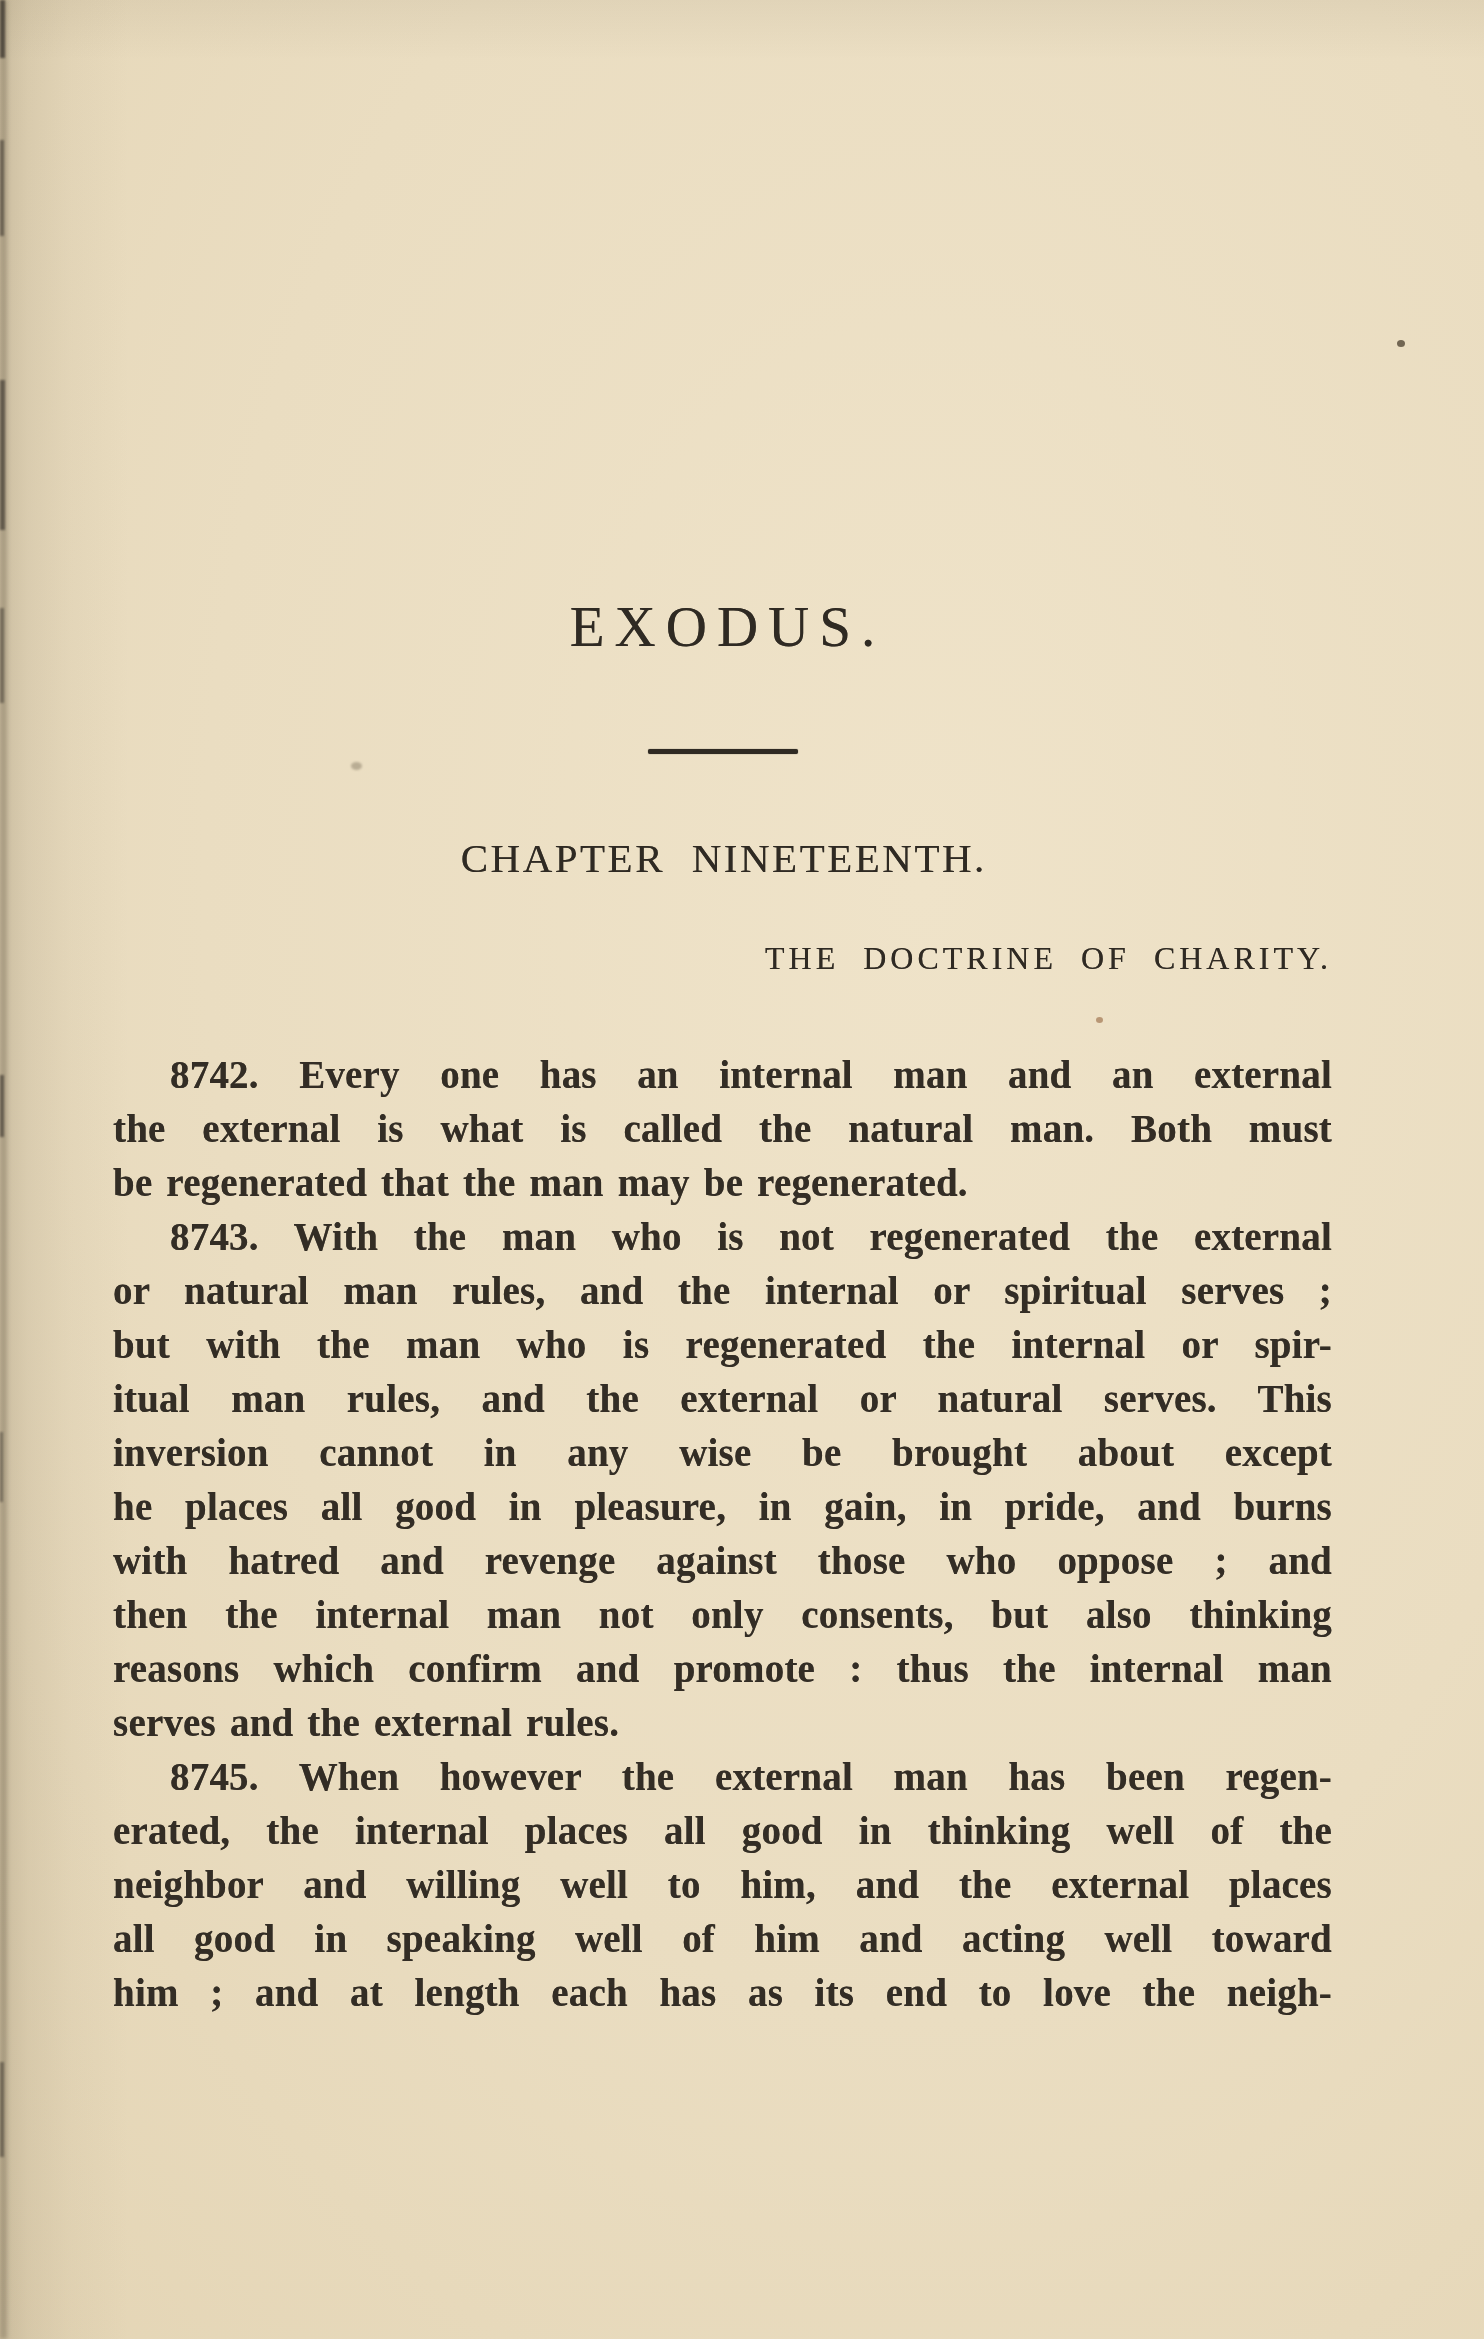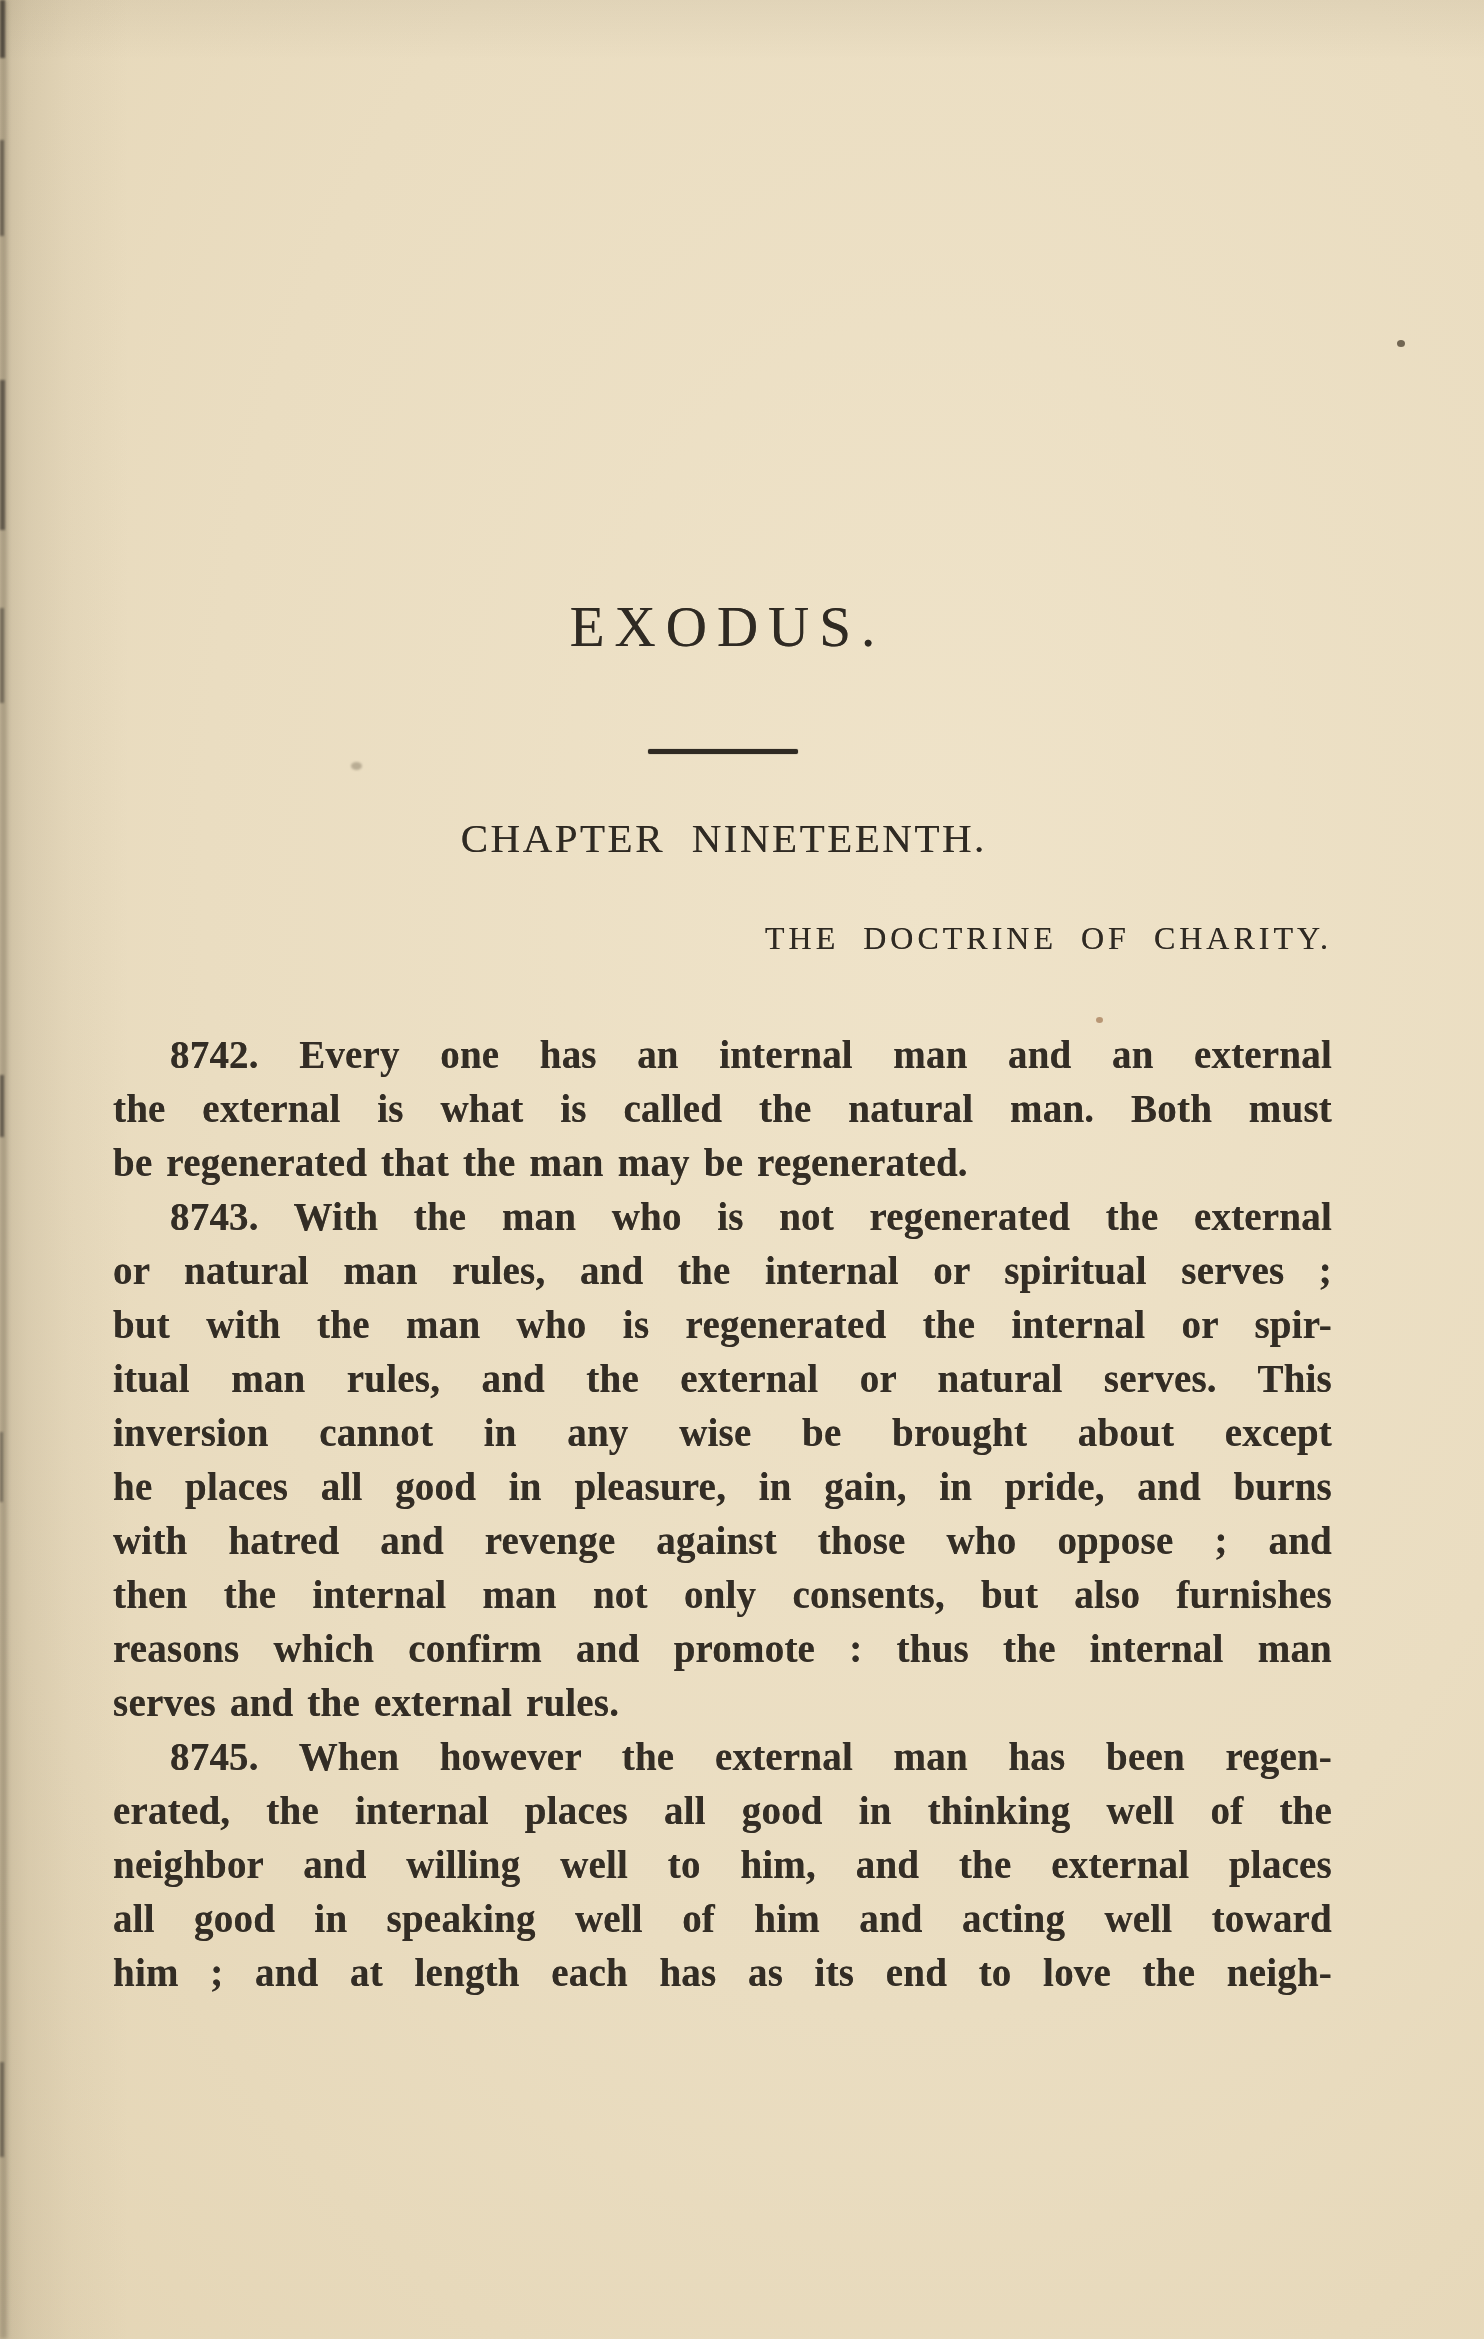--- a/index.html
+++ b/index.html
@@ -66,21 +66,21 @@
   }
   .title-rule {
     margin: 92px auto 0;
     width: 150px;
     height: 5px;
     background: #2f2a23;
     border-radius: 2px;
     box-shadow: 0 0 1px rgba(47,42,35,0.8);
   }
   h2.chapter-heading {
-    margin: 62px 0 0;
+    margin: 82px 0 0;
     font-size: 41px;
     line-height: 44px;
     font-weight: normal;
     text-align: center;
     letter-spacing: 2.5px;
     word-spacing: 14px;
     padding-left: 2.5px;
     color: #2f2a23;
   }
   h3.section-heading {
@@ -153,21 +153,21 @@
         <div class="paragraph">
           <div class="line first just">8743.  With the man who is not regenerated the external</div>
           <div class="line just">or natural man rules, and the internal or spiritual serves ;</div>
           <div class="line just">but with the man who is regenerated the internal or spir-</div>
           <div class="line just">itual man rules, and the external or natural serves.  This</div>
           <div class="line just">inversion cannot in any wise be brought about except</div>
         </div>
         <div class="paragraph">
           <div class="line just">he places all good in pleasure, in gain, in pride, and burns</div>
           <div class="line just">with hatred and revenge against those who oppose ; and</div>
-          <div class="line just">then the internal man not only consents, but also furnishes</div>
+          <div class="line just">then the internal man not only consents, but also thinking</div>
           <div class="line just">reasons which confirm and promote : thus the internal man</div>
           <div class="line">serves and the external rules.</div>
         </div>
         <div class="paragraph">
           <div class="line first just">8745.  When however the external man has been regen-</div>
           <div class="line just">erated, the internal places all good in thinking well of the</div>
           <div class="line just">neighbor and willing well to him, and the external places</div>
           <div class="line just">all good in speaking well of him and acting well toward</div>
           <div class="line just">him ; and at length each has as its end to love the neigh-</div>
         </div>

